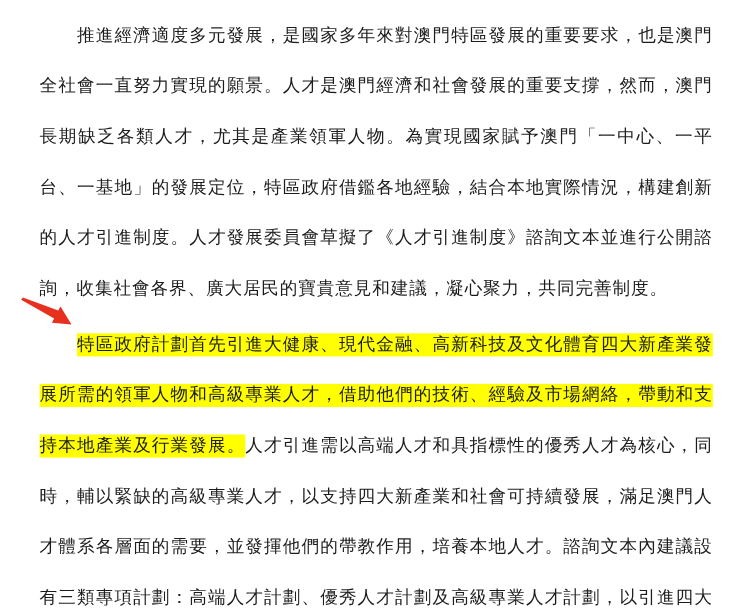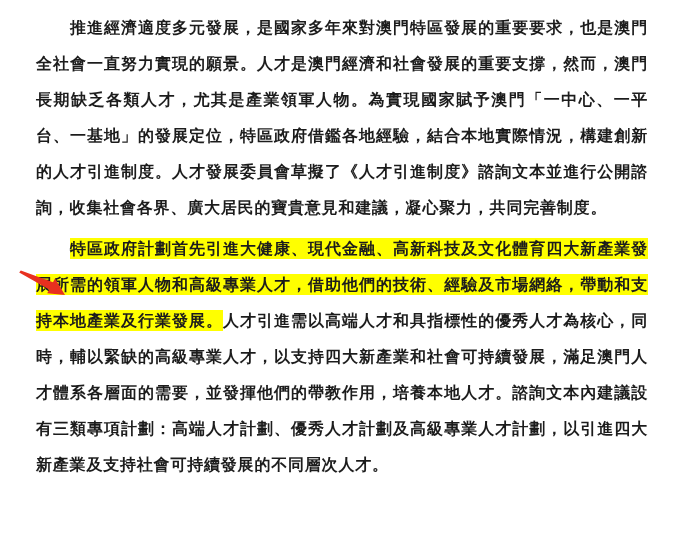--- a/index.html
+++ b/index.html
@@ -24,27 +24,26 @@
   .doc-title {
     font-size: 18px;
     font-weight: 700;
     color: #111111;
     margin: 0 0 12px 0;
     letter-spacing: 1px;
   }
   .para {
     margin: 0 0 5px 0;
     font-size: 16px;
-    line-height: 36px;
+    line-height: 46px;
     letter-spacing: 0.8px;
     text-align: justify;
     text-justify: inter-character;
     text-indent: 34px;
     color: #1c1c1c;
-    font-weight: bold;
   }
   .hl {
     
     padding: 2px 0;
   }
   .arrow-annotation {
     position: absolute;
     left: 18px;
     top: 270px;
     width: 50px;

